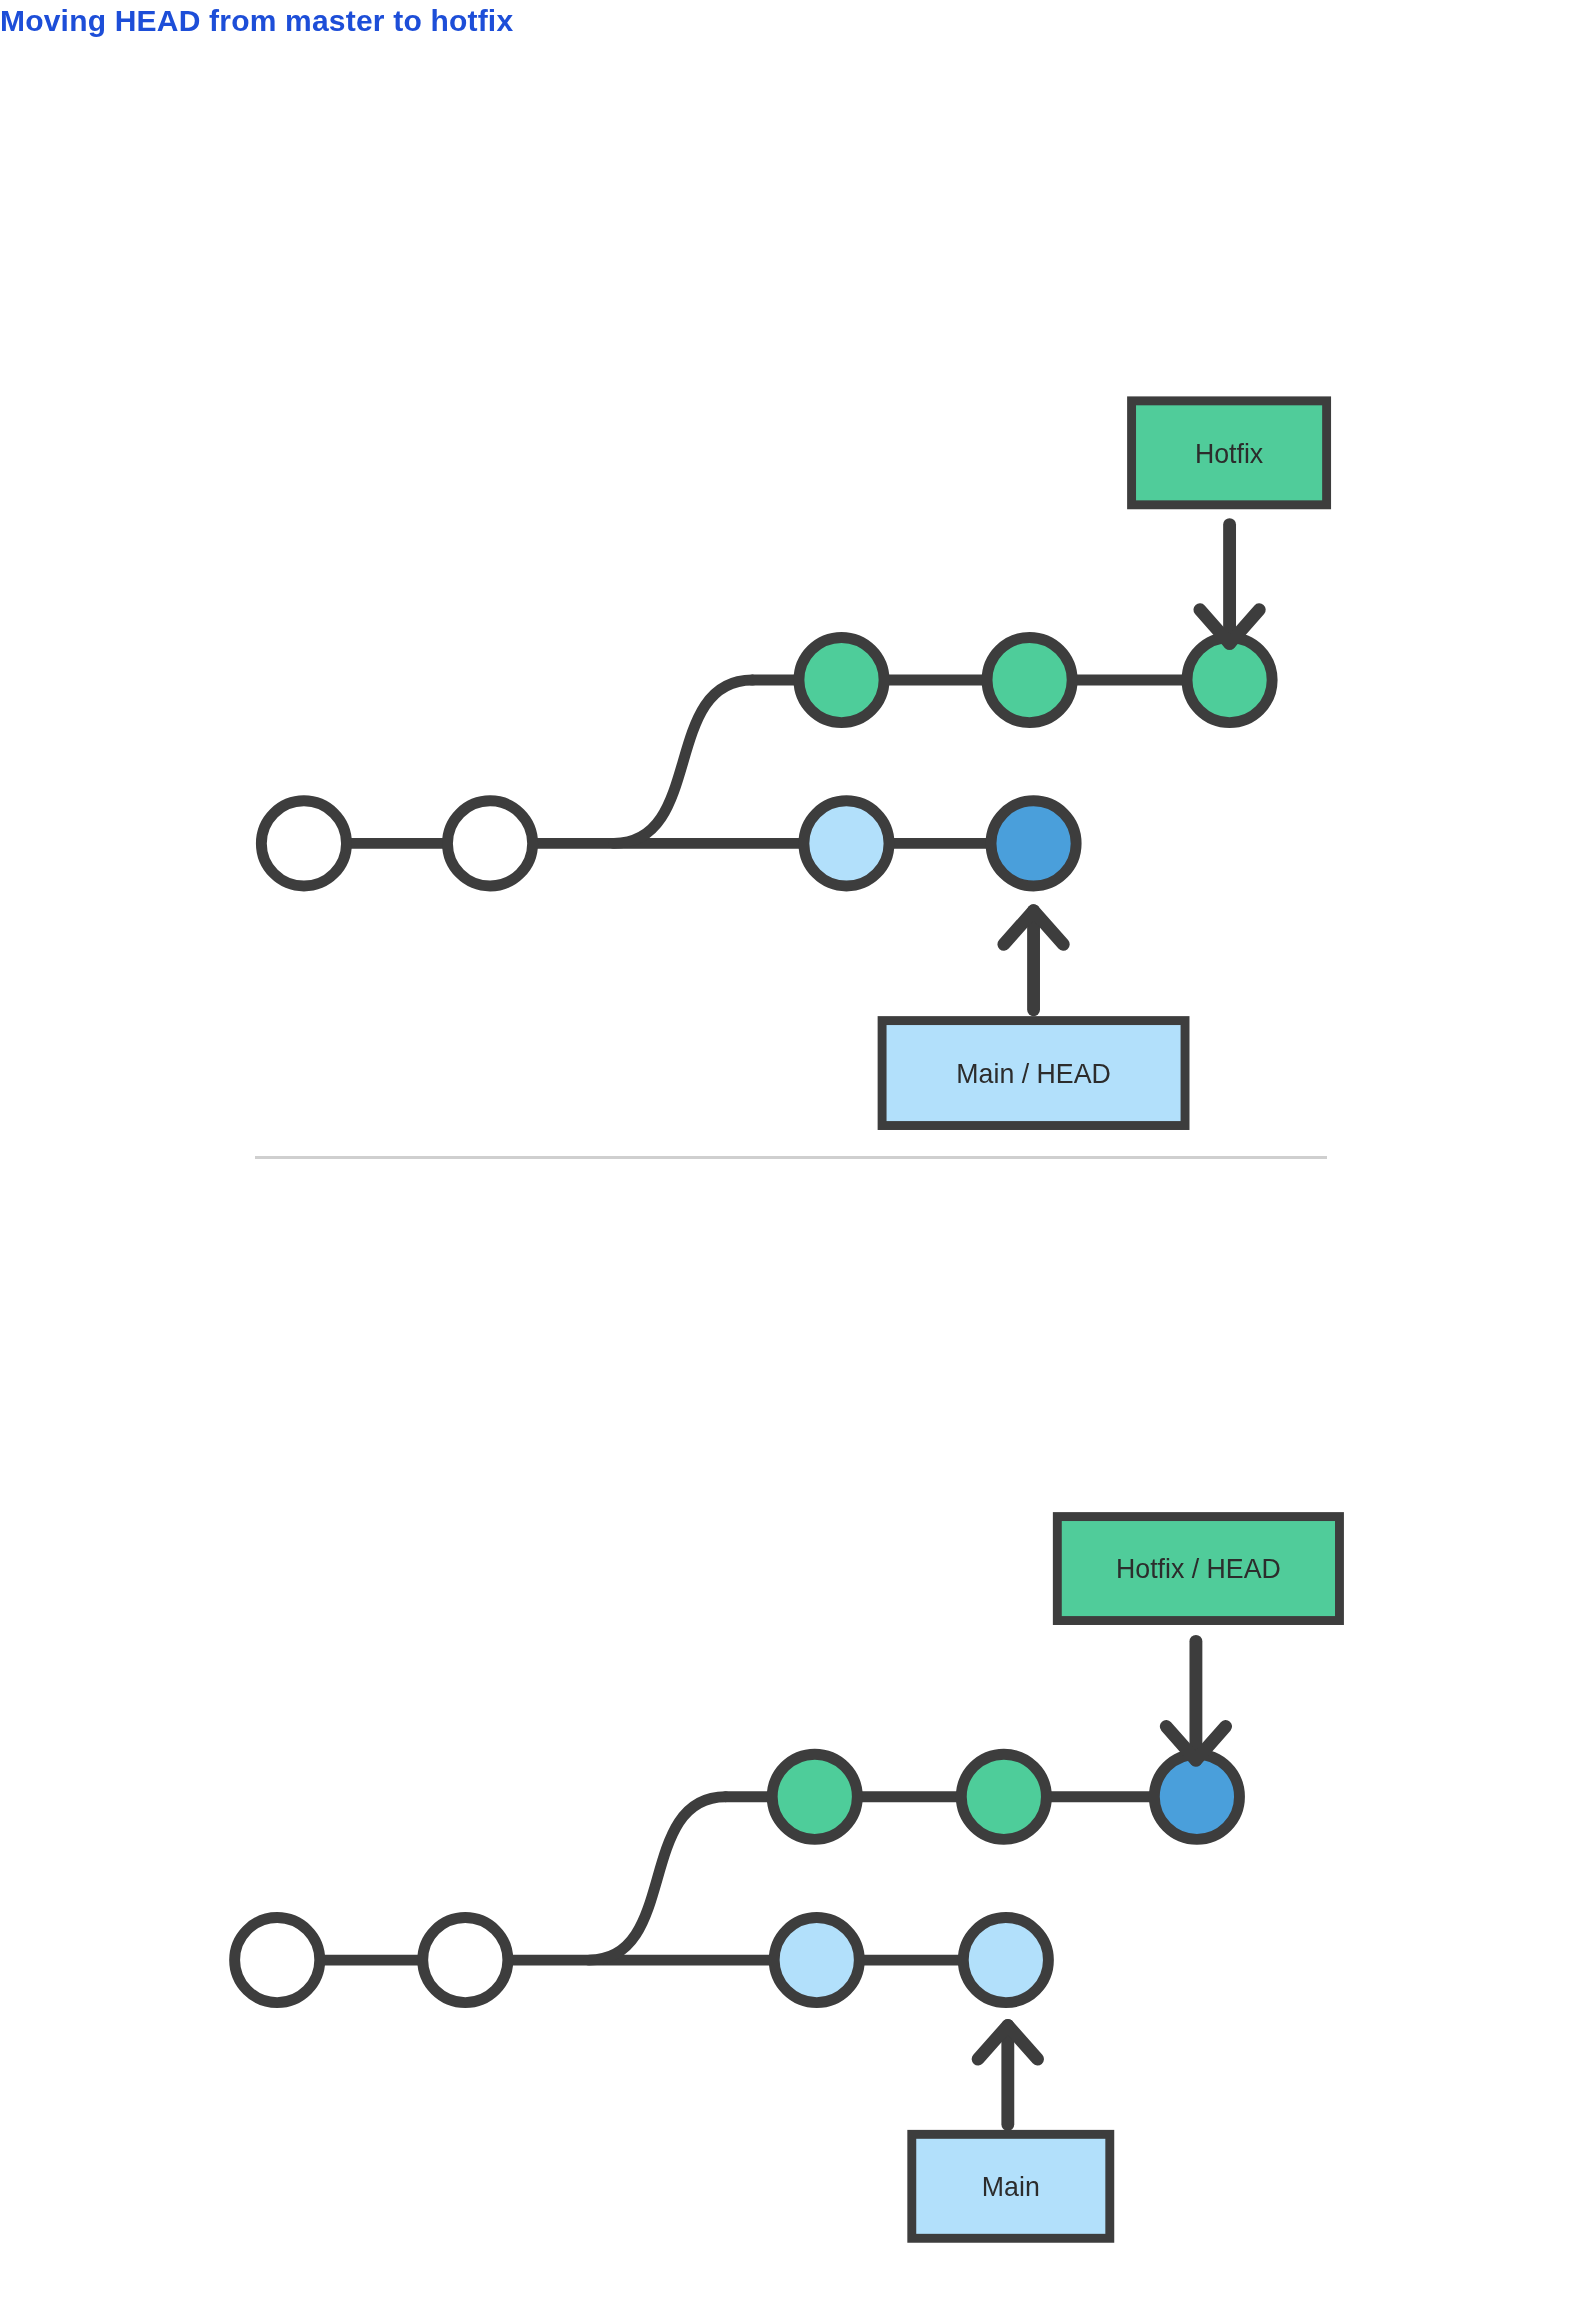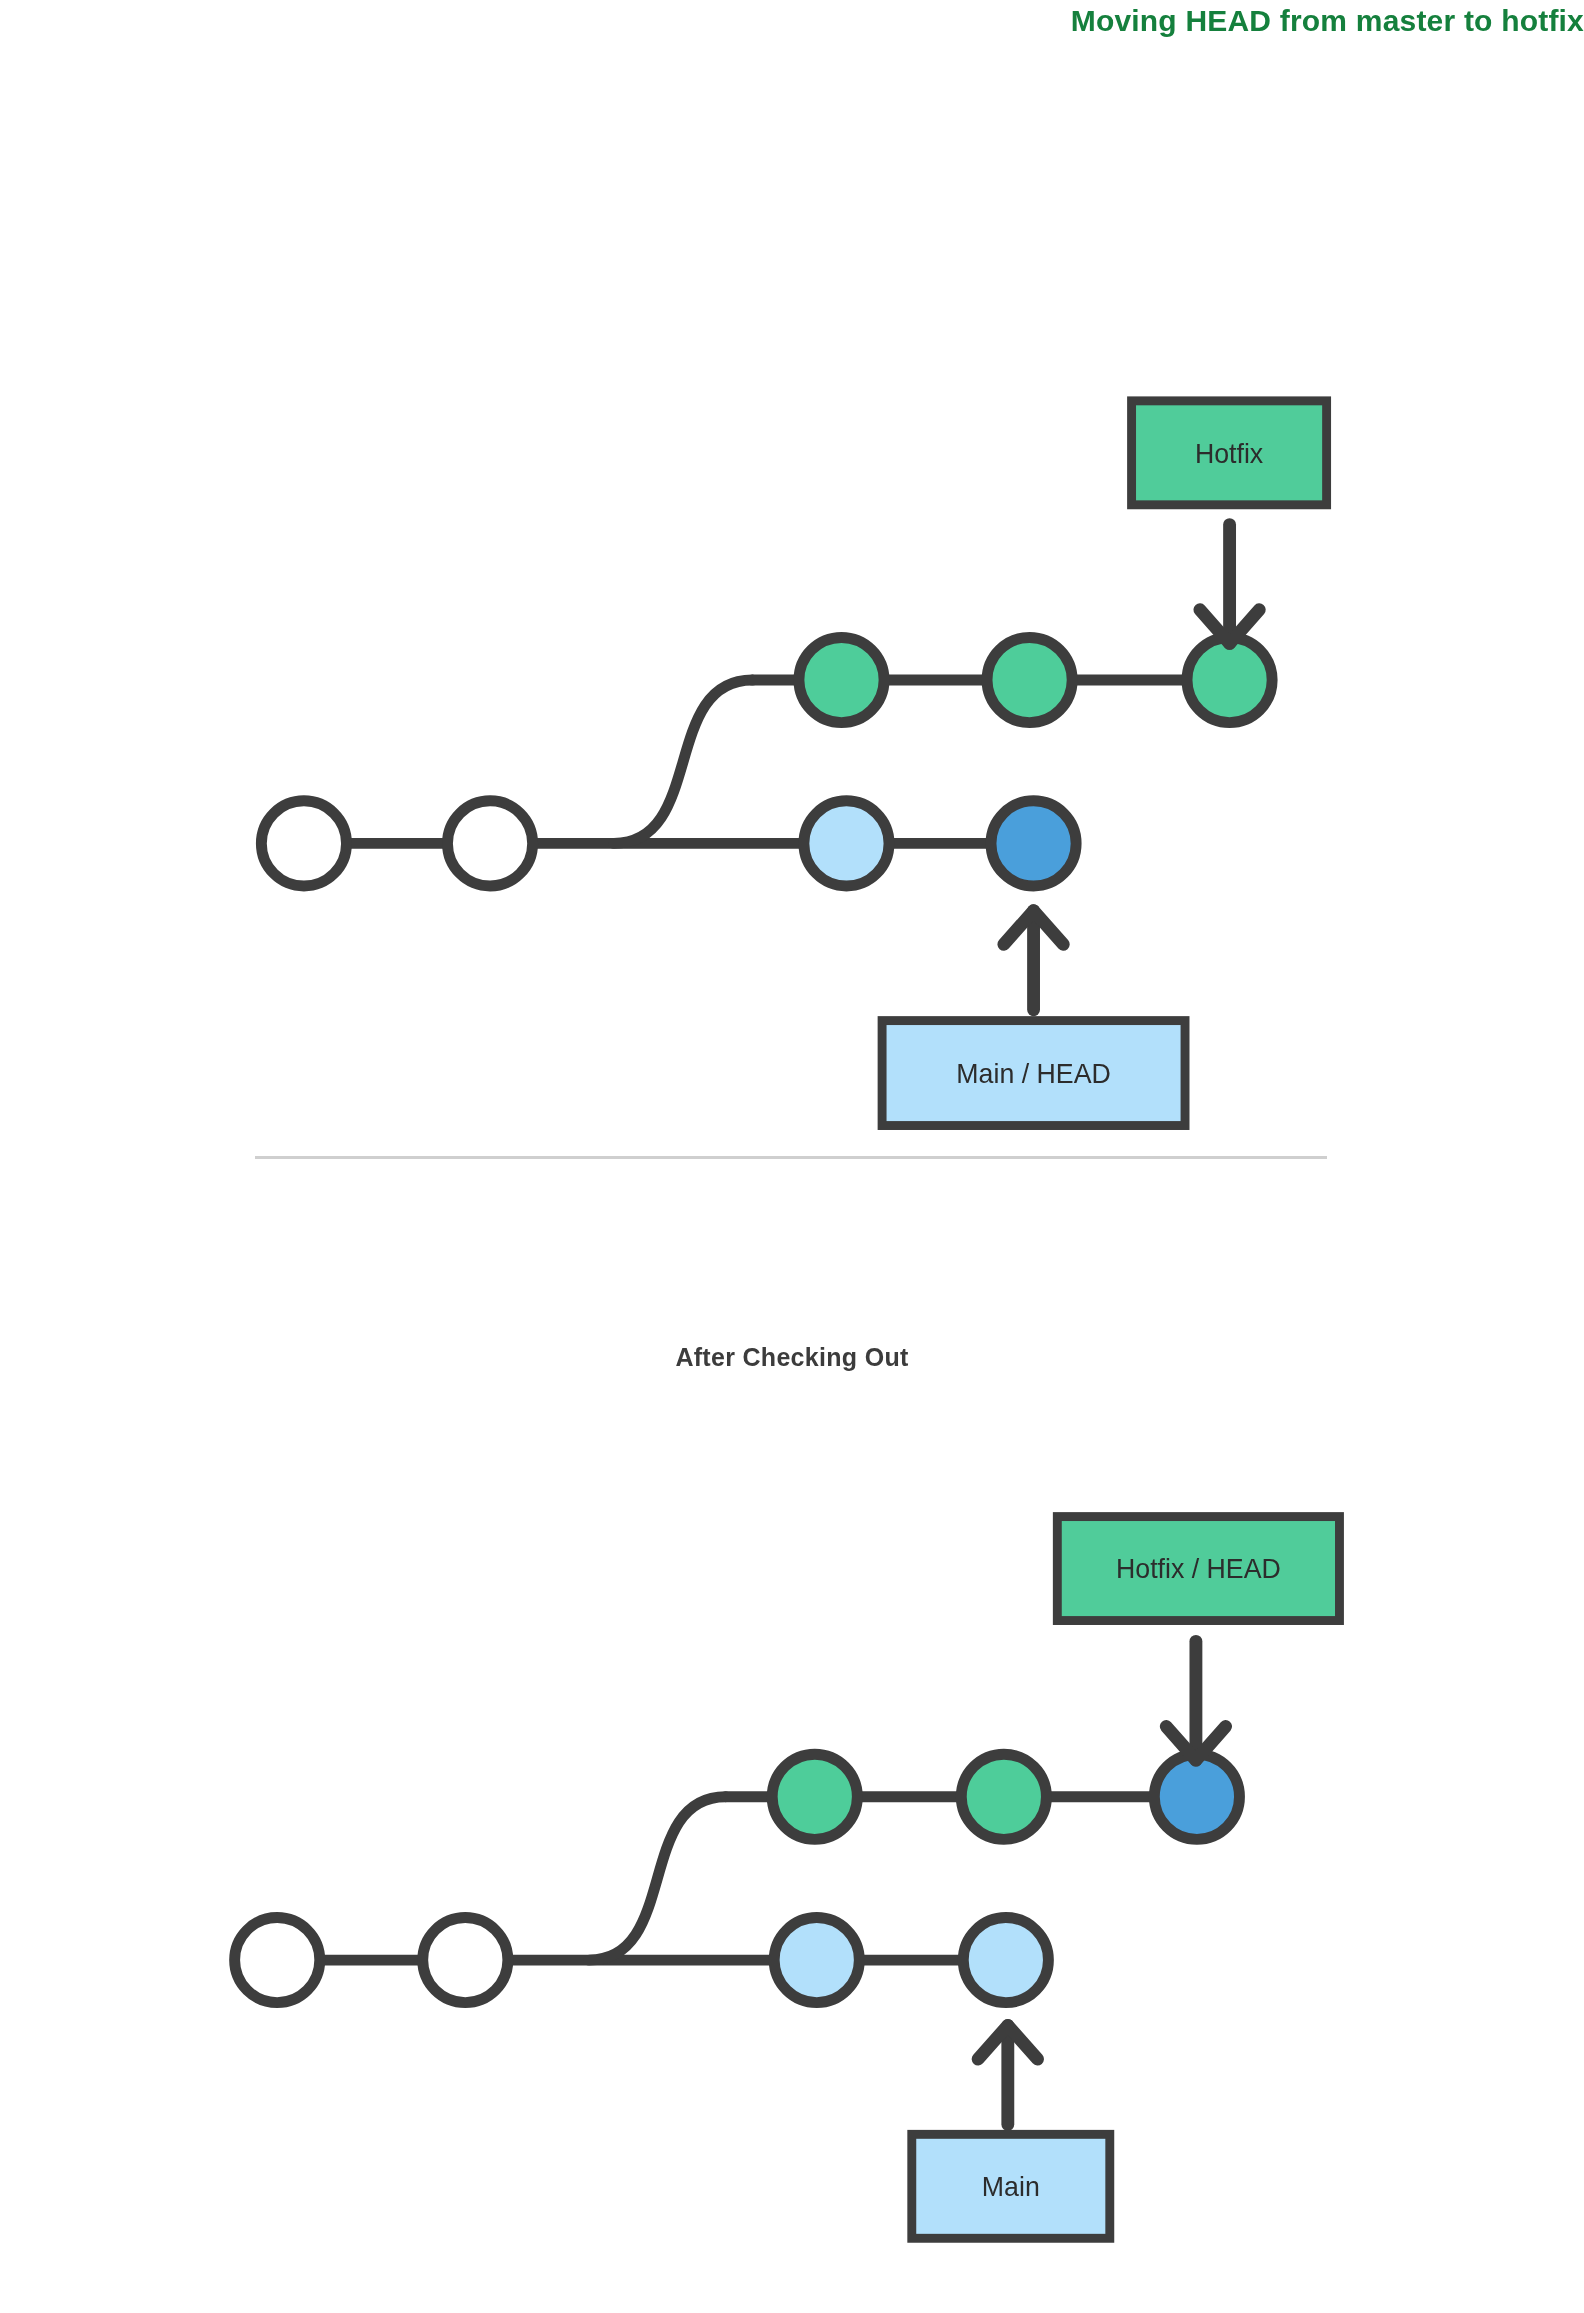--- a/index.html
+++ b/index.html
@@ -12,24 +12,24 @@
     height: 2314px;
     position: relative;
     font-family: "Liberation Sans", sans-serif;
     overflow: hidden;
   }
   .page-title {
     position: absolute;
     top: 0px;
     left: 0;
     width: 1584px;
-    text-align: right;
+    text-align: left;
     font-size: 30px;
     font-weight: 600;
-    color: #15803d;
+    color: #1d4ed8;
     letter-spacing: 0.2px;
     line-height: 42px;
   }
   .section {
     position: absolute;
     left: 0;
     width: 1584px;
   }
   #section-before { top: 129px; height: 990px; }
   #section-after  { top: 1317px; height: 990px; }
@@ -96,21 +96,20 @@
       <g>
         <rect x="891" y="841" width="306" height="106" fill="#b2e0fb" stroke="#3d3d3d" stroke-width="9"></rect>
         <text x="1044" y="904" text-anchor="middle" class="node-label-text">Main  / HEAD</text>
       </g>
     </svg>
 </div>
 
 <div class="divider"></div>
 
 <div class="section" id="section-after">
-  <div class="section-heading">After Checking Out</div>
   <svg class="diagram-svg" id="svg-after" width="1584" height="990" viewBox="0 0 1600 1000">
       <line x1="280" y1="590" x2="1016" y2="590" stroke="#3d3d3d" stroke-width="11" stroke-linecap="round"></line>
       <path d="M 595 590 C 686 590, 642 425, 733 425" fill="none" stroke="#3d3d3d" stroke-width="11" stroke-linecap="round"></path>
       <line x1="733" y1="425" x2="1209" y2="425" stroke="#3d3d3d" stroke-width="11" stroke-linecap="round"></line>
       <circle cx="823" cy="425" r="43" fill="#4ecd9a" stroke="#3d3d3d" stroke-width="11"></circle>
       <circle cx="1014" cy="425" r="43" fill="#4ecd9a" stroke="#3d3d3d" stroke-width="11"></circle>
       <circle cx="1209" cy="425" r="43" fill="#4a9fdb" stroke="#3d3d3d" stroke-width="11"></circle>
       <circle cx="280" cy="590" r="43" fill="#ffffff" stroke="#3d3d3d" stroke-width="11"></circle>
       <circle cx="470" cy="590" r="43" fill="#ffffff" stroke="#3d3d3d" stroke-width="11"></circle>
       <circle cx="825" cy="590" r="43" fill="#b2e0fb" stroke="#3d3d3d" stroke-width="11"></circle>

